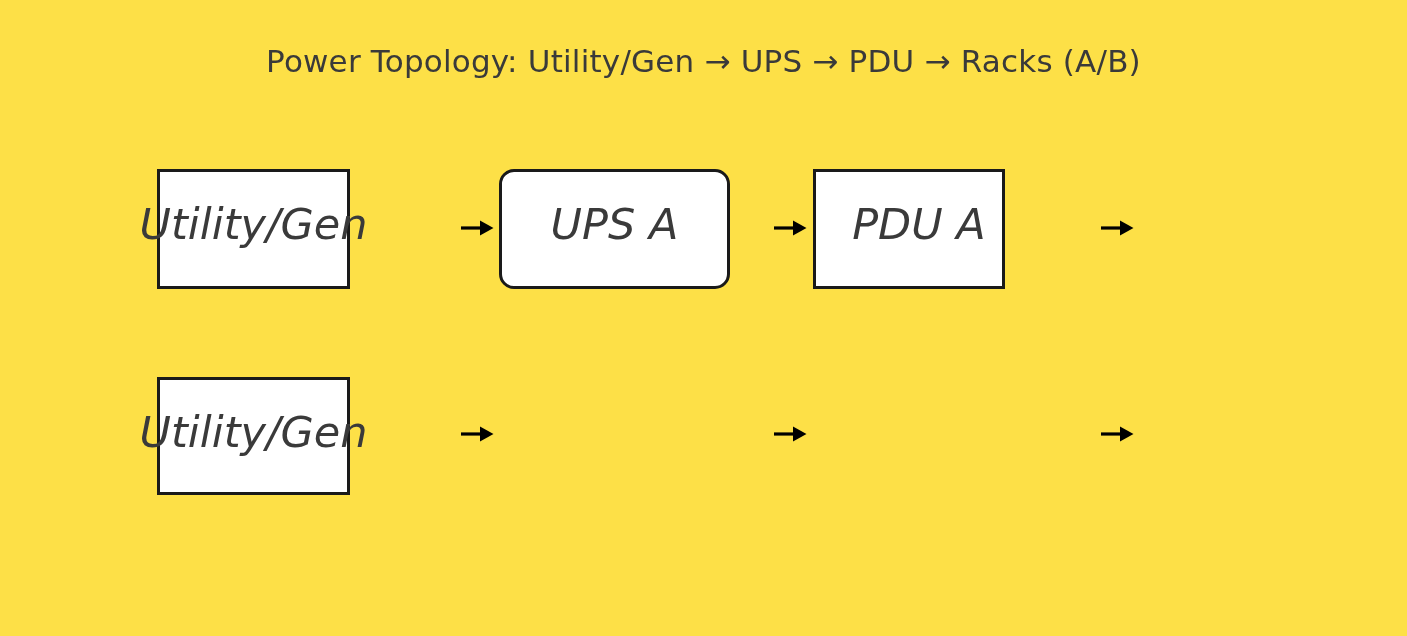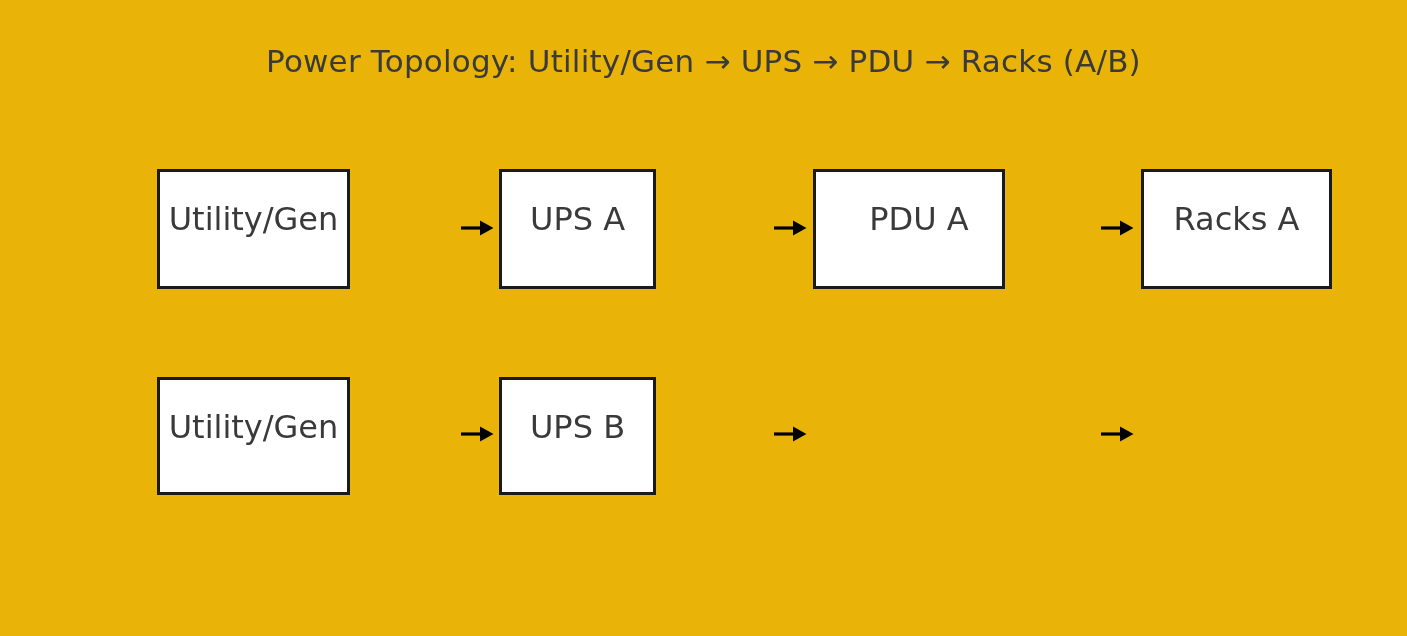--- a/index.html
+++ b/index.html
@@ -4,21 +4,21 @@
 <style>
   html, body {
     margin: 0;
     padding: 0;
     background: #ffffff;
   }
   .canvas {
     position: relative;
     width: 1407px;
     height: 636px;
-    background: #eab308;
+    background: #fde047;
     font-family: "DejaVu Sans", "Liberation Sans", sans-serif;
     overflow: hidden;
   }
   .title {
     position: absolute;
     top: 43px;
     left: 0;
     width: 100%;
     text-align: center;
     font-size: 31px;
@@ -28,28 +28,29 @@
   .node {
     position: absolute;
     box-sizing: border-box;
     border: 3px solid #1a1a1a;
     background: #ffffff;
     display: flex;
     justify-content: center;
     align-items: flex-start;
   }
   .node-label {
-    font-size: 32px;
+    font-size: 43px;
     color: #3a3a3a;
     white-space: nowrap;
     line-height: 1;
+    font-style: italic;
   }
   
   .c1 { left: 157px; width: 193px; }
-  .c2 { left: 499px; width: 157px; }
+  .c2 { left: 499px; width: 231px; border-radius: 15px; }
   .c3 { left: 813px; width: 192px; padding-left: 20px; }
   .c4 { left: 1141px; width: 191px; }
   
   .rA { top: 169px; height: 120px; padding-top: 31px; }
   .rB { top: 377px; height: 118px; padding-top: 31px; }
   .arrow {
     position: absolute;
     width: 34px;
     height: 20px;
   }
@@ -80,34 +81,28 @@
     <line x1="1" y1="10" x2="22" y2="10" stroke="#000000" stroke-width="3.2"></line>
     <polygon points="20,2.5 33.5,10 20,17.5" fill="#000000"></polygon>
   </svg>
   <div class="node c3 rA">
     <span class="node-label">PDU A</span>
   </div>
   <svg class="arrow a3x aAy" viewBox="0 0 34 20" aria-hidden="true">
     <line x1="1" y1="10" x2="22" y2="10" stroke="#000000" stroke-width="3.2"></line>
     <polygon points="20,2.5 33.5,10 20,17.5" fill="#000000"></polygon>
   </svg>
-  <div class="node c4 rA">
-    <span class="node-label">Racks A</span>
-  </div>
 
   <div class="node c1 rB">
     <span class="node-label">Utility/Gen</span>
   </div>
   <svg class="arrow a1x aBy" viewBox="0 0 34 20" aria-hidden="true">
     <line x1="1" y1="10" x2="22" y2="10" stroke="#000000" stroke-width="3.2"></line>
     <polygon points="20,2.5 33.5,10 20,17.5" fill="#000000"></polygon>
   </svg>
-  <div class="node c2 rB">
-    <span class="node-label">UPS B</span>
-  </div>
   <svg class="arrow a2x aBy" viewBox="0 0 34 20" aria-hidden="true">
     <line x1="1" y1="10" x2="22" y2="10" stroke="#000000" stroke-width="3.2"></line>
     <polygon points="20,2.5 33.5,10 20,17.5" fill="#000000"></polygon>
   </svg>
   <svg class="arrow a3x aBy" viewBox="0 0 34 20" aria-hidden="true">
     <line x1="1" y1="10" x2="22" y2="10" stroke="#000000" stroke-width="3.2"></line>
     <polygon points="20,2.5 33.5,10 20,17.5" fill="#000000"></polygon>
   </svg>
 
 </div>

